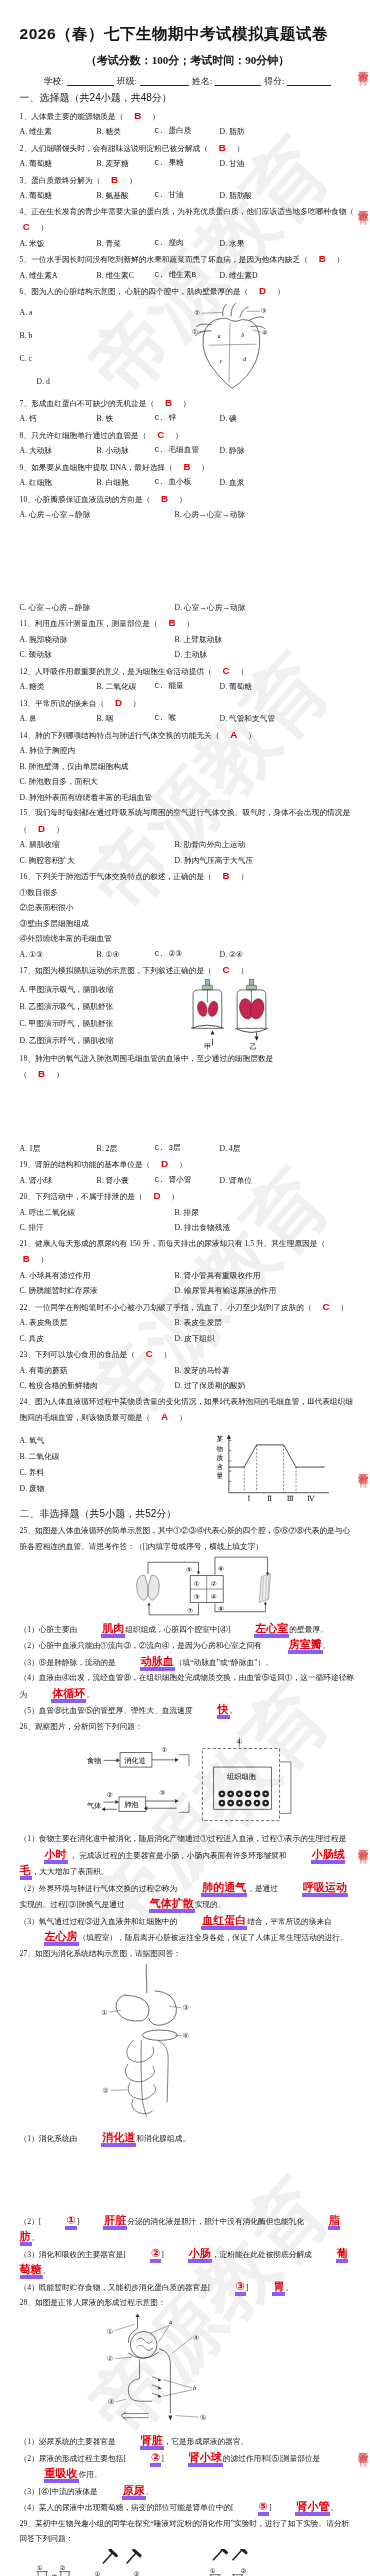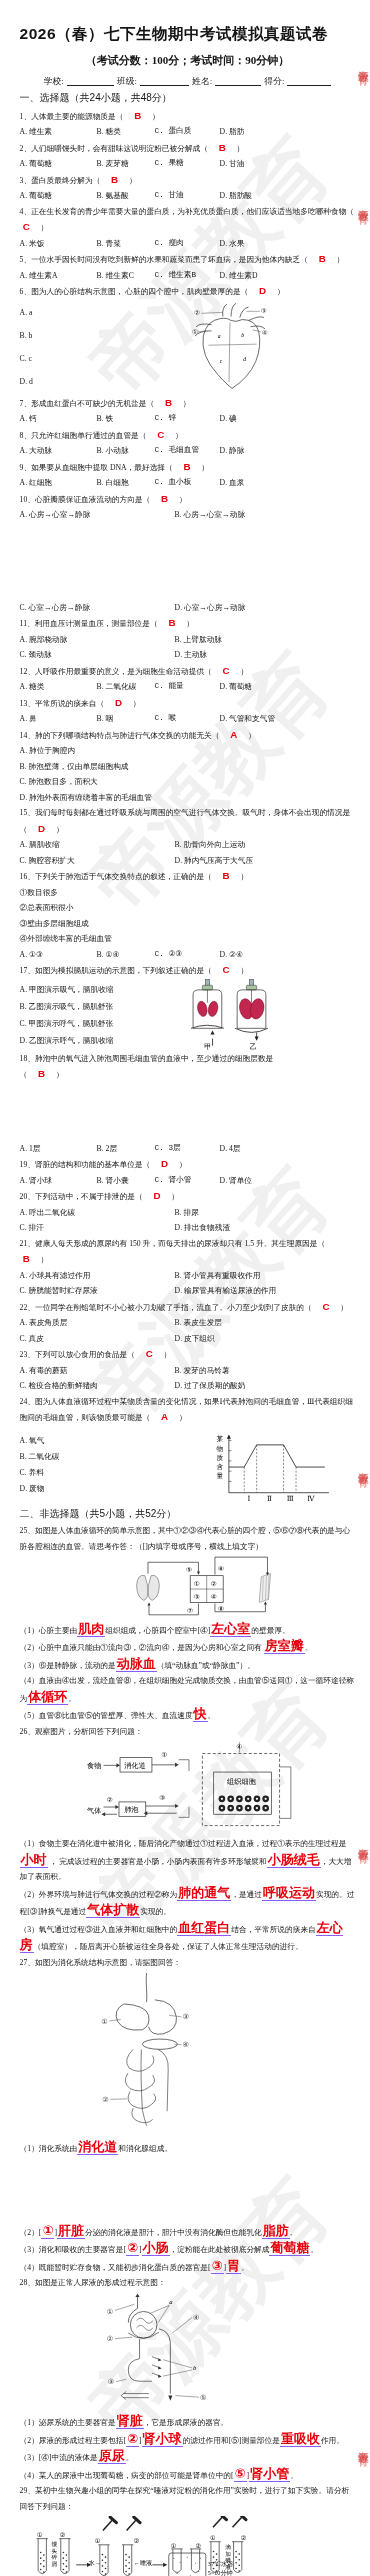--- a/index.html
+++ b/index.html
@@ -16,21 +16,21 @@
   .subtitle{text-align:center;font-size:11px;font-weight:bold;margin:0 0 8.2px 0;}
   .fields{display:flex;justify-content:center;gap:3.1px;font-size:8.8px;margin:0 0 0 0;flex-wrap:nowrap;text-align:center;}
   .fields .lbl{white-space:nowrap;}
   .blank{display:inline-block;border-bottom:0.8px solid #222;height:8.8px;vertical-align:bottom;}
   .h{font-size:10px;font-weight:normal;font-family:"Liberation Sans","DejaVu Sans",sans-serif;
      line-height:17.5px;margin:1px 0;}
   .p{font-size:7.7px;line-height:15.5px;margin:0;}
   .ans{color:#e8000d;font-family:"Liberation Sans","DejaVu Sans",sans-serif;font-weight:bold;
        font-size:9.8px;padding:0 3.1px;}
   .ru{color:#e8000d;font-family:"Liberation Sans","DejaVu Sans",sans-serif;font-weight:bold;
-      font-size:13px;border-bottom:1px solid #8b5cf6;padding:0 1px;}
+      font-size:11px;border-bottom:4px solid #8b5cf6;padding:0 1px;margin-left:24px;}
   .o4{display:flex;font-size:7.7px;line-height:15.5px;}
   .o4 .c1{width:77px;}.o4 .c2{width:58px;}.o4 .c3{width:65px;font-family:Liberation Mono, monospace;}.o4 .c4{flex:1;}
   .o2{display:flex;font-size:7.7px;line-height:15.5px;}
   .o2 .c1{width:155px;}.o2 .c2{flex:1;}
   .qf{display:flex;align-items:center;}
   .qf .qleft{flex:0 0 auto;min-width:170px;}
   .qf .figwrap{flex:0 0 auto;}
   .fg{margin:2.1px 0;}
   svg text{font-family:"Liberation Serif","DejaVu Serif",serif;}
 </style>
@@ -99,21 +99,21 @@
           <span class="c2">B. 维生素C</span>
           <span class="c3">C. 维生素B</span>
           <span class="c4">D. 维生素D</span>
         </div>
         <div class="p"><span>6、图为人的心脏结构示意图， 心脏的四个腔中，肌肉壁最厚的是（　</span><span class="ans">D</span><span>　）</span></div>
         <div class="qf">
           <div class="qleft">
             <div class="p" style="line-height: 23px;">A. a</div>
             <div class="p" style="line-height: 23px;">B. b</div>
             <div class="p" style="line-height: 23px;">C. c</div>
-            <div class="p" style="line-height: 23px;">D. d</div>
+            <div class="p" style="line-height: 23px; margin-left: 17px;">D. d</div>
           </div>
           <div class="figwrap" style="margin-left: auto; margin-right: 88px;">
             <svg width="77" height="95" viewBox="0 0 150 185" style="display:block">
               <path d="M62 32 Q60 14 70 8 M78 32 Q78 12 88 6 M95 34 Q100 16 112 14" stroke="#333" stroke-width="1.4" fill="none"></path>
   <path d="M40 48 Q18 44 10 52 M40 60 Q16 60 8 70 M112 40 Q132 30 142 34 M116 52 Q136 48 144 56" stroke="#333" stroke-width="1.4" fill="none"></path>
   <path d="M58 36 Q30 40 24 70 Q18 108 52 145 Q70 165 80 172 Q112 152 126 120 Q138 90 132 62 Q126 38 100 38 Q88 44 78 40 Q70 34 58 36 Z" stroke="#333" stroke-width="1.4" fill="none"></path>
   <path d="M76 44 L74 160 M34 88 L128 86" stroke="#555" stroke-width="1" fill="none"></path>
   <text x="52" y="74" font-size="11" font-style="italic">a</text>
   <text x="98" y="72" font-size="11" font-style="italic">b</text>
   <text x="56" y="122" font-size="11" font-style="italic">c</text>

